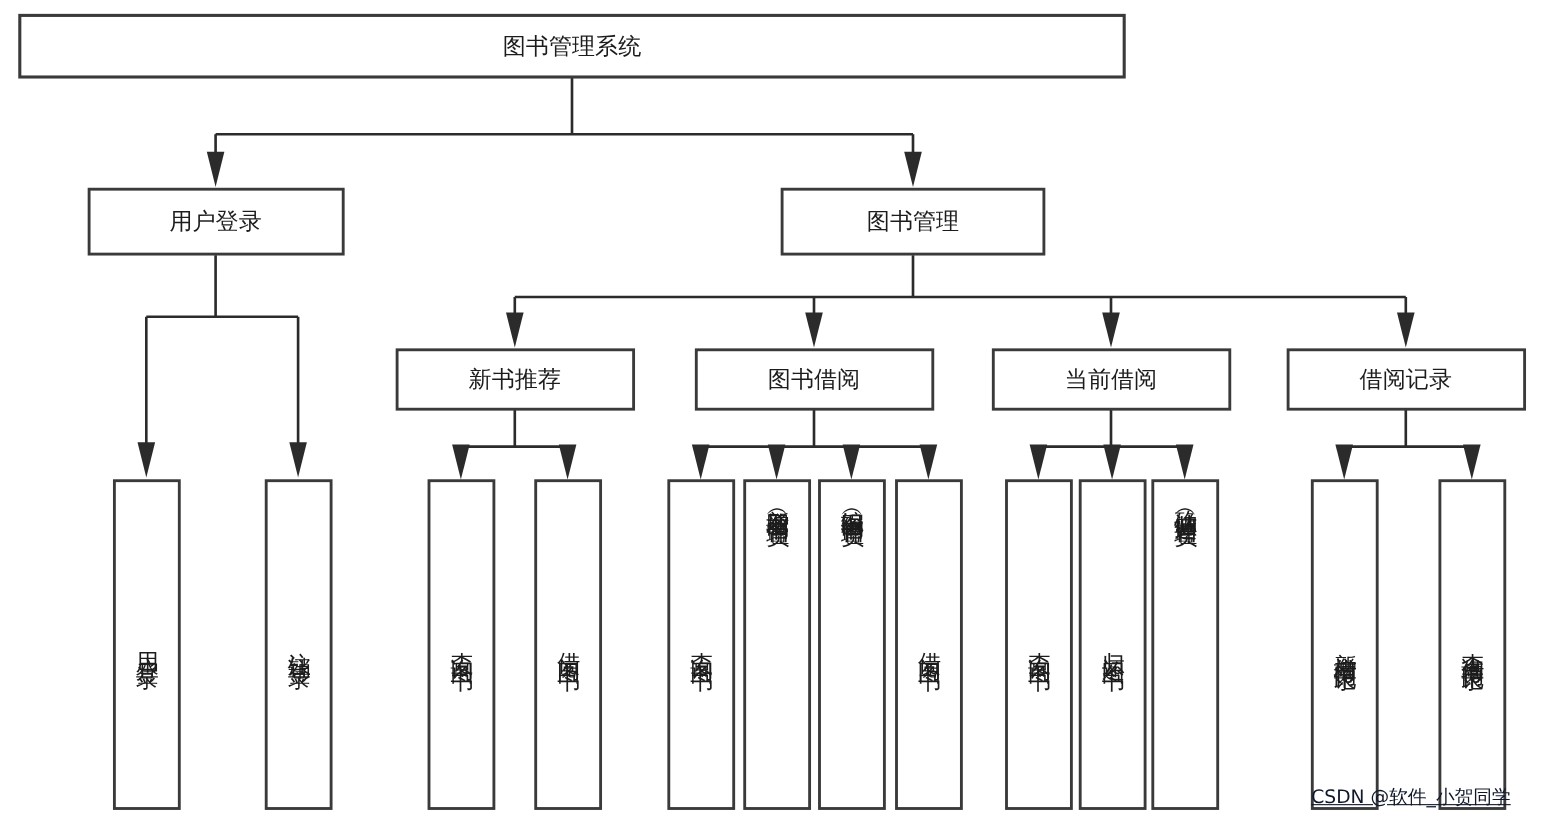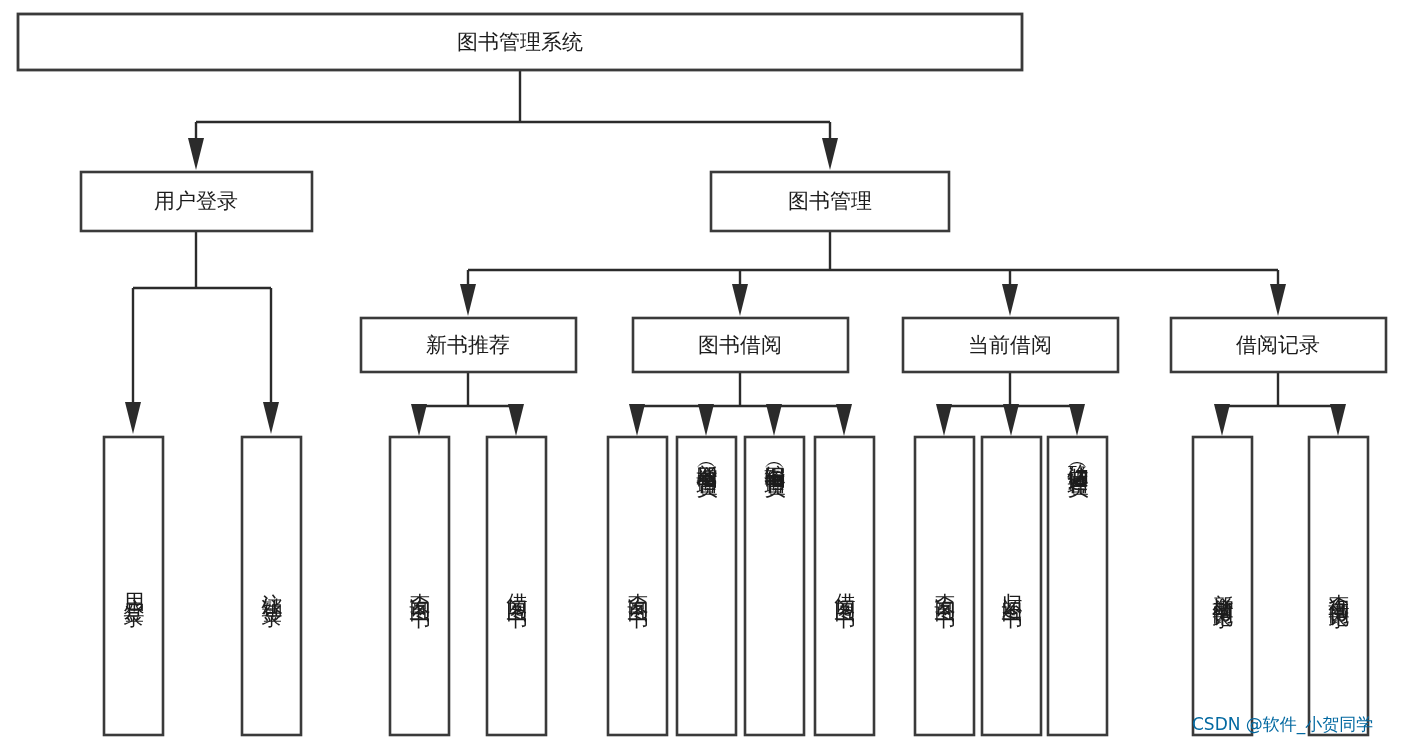--- a/index.html
+++ b/index.html
@@ -66,25 +66,26 @@
     line-height: 1.0;
     letter-spacing: 5px;
     color: #1c1c1c;
     white-space: nowrap;
     text-align: center;
   }
   .watermark {
     position: absolute;
     font-family: "DejaVu Sans", "Liberation Sans", sans-serif;
     font-size: 17px;
-    color: #0369a1;
+    color: #0f172a;
     left: 1192px;
     top: 713px;
     white-space: nowrap;
     pointer-events: none;
+    text-decoration: underline;
   }
 </style>
 </head>
 <body>
 
 <div id="diagram-root">
 
   <svg class="diagram-canvas" viewBox="0 0 1405 747" xmlns="http://www.w3.org/2000/svg">
 
     <g>

